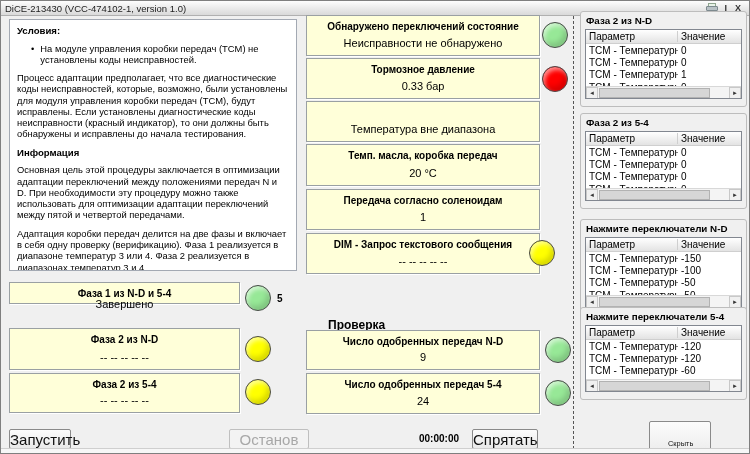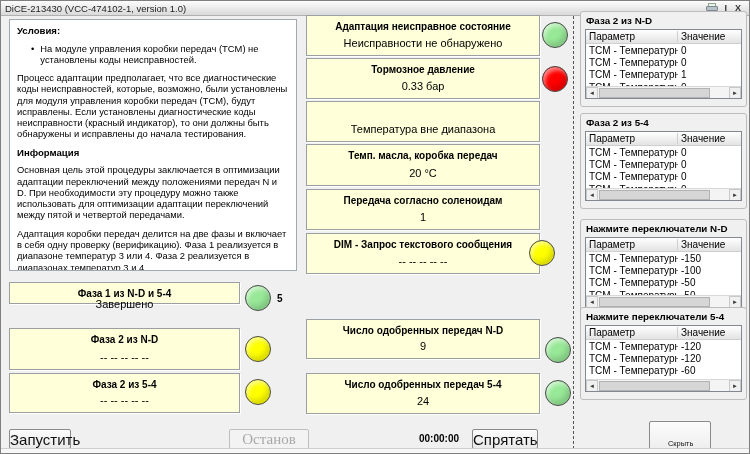--- a/index.html
+++ b/index.html
@@ -136,21 +136,21 @@
   </div>
   <div class="ind" style="left: 244px; top: 335px; background-color: rgb(255, 255, 0);"></div>
 
   <div class="ypanel" style="left:8px; top:372px; width:231px; height:40px;">
     <div class="t">Фаза 2 из 5-4</div>
     <div class="v">-- -- -- -- --</div>
   </div>
   <div class="ind" style="left: 244px; top: 378px; background-color: rgb(255, 255, 0);"></div>
 
   <div class="ypanel" style="left:305px; top:14px; width:234px; height:41px;">
-    <div class="t">Адаптация неисправное состояние</div>
+    <div class="t">Обнаружено переключений состояние</div>
     <div class="v">Неисправности не обнаружено</div>
   </div>
   <div class="ind" style="left: 541px; top: 21px; background-color: rgb(151, 232, 151);"></div>
 
   <div class="ypanel" style="left:305px; top:57px; width:234px; height:41px;align-items:center;">
     <div class="t">Тормозное давление</div>
     <div class="v">0.33 бар</div>
   </div>
   <div class="ind" style="left: 541px; top: 65px; background-color: rgb(255, 0, 0);"></div>
 
@@ -170,34 +170,34 @@
   </div>
 
   <div class="ypanel" style="left:305px; top:232px; width:234px; height:41px;">
     <div class="t">DIM - Запрос текстового сообщения</div>
     <div class="v">-- -- -- -- --</div>
   </div>
   <div class="ind" style="left: 528px; top: 239px; background-color: rgb(255, 255, 0);"></div>
 
   <div class="section-label" style="left:303px; top:317px;">Проверка</div>
 
-  <div class="ypanel" style="left:305px; top:318px; width:234px; height:40px;">
+  <div class="ypanel" style="left:305px; top:329px; width:234px; height:40px;">
     <div class="t">Число одобренных передач N-D</div>
     <div class="v">9</div>
   </div>
   <div class="ind" style="left: 544px; top: 336px; background-color: rgb(151, 232, 151);"></div>
 
   <div class="ypanel" style="left:305px; top:372px; width:234px; height:41px;justify-content:space-between;">
     <div class="t">Число одобренных передач 5-4</div>
     <div class="v">24</div>
   </div>
   <div class="ind" style="left: 544px; top: 379px; background-color: rgb(151, 232, 151);"></div>
 
   <button class="btn" style="left:8px; top:428px; width:62px;">Запустить</button>
-  <button class="btn" style="left:228px; top:428px; width:80px;font-family:Liberation Serif, serif;" disabled="">Останов</button>
+  <button class="btn" style="left:228px; top:428px; width:80px;" disabled="">Останов</button>
   <div id="timer" style="left:418px; top:432px;">00:00:00</div>
   <button class="btn" style="left:471px; top:428px; width:66px;">Спрятать</button>
 
   <div id="divider"></div>
 
   <div class="gbox" style="top:10px; height:96px;">
     <div class="gtitle">Фаза 2 из N-D</div>
     <div class="listbox">
       <div class="lhead">
         <span class="c1">Параметр</span>

